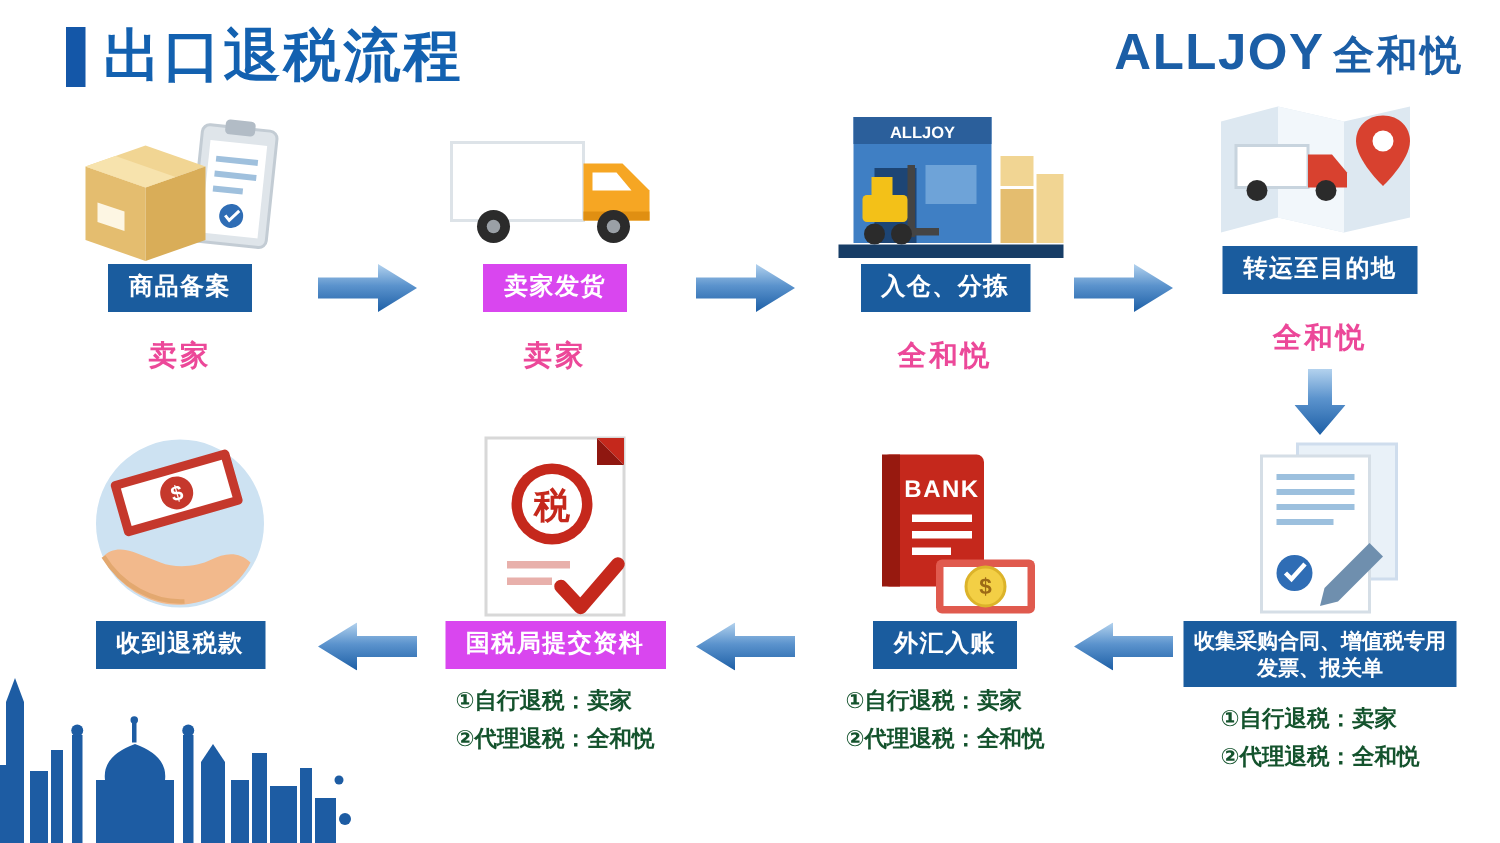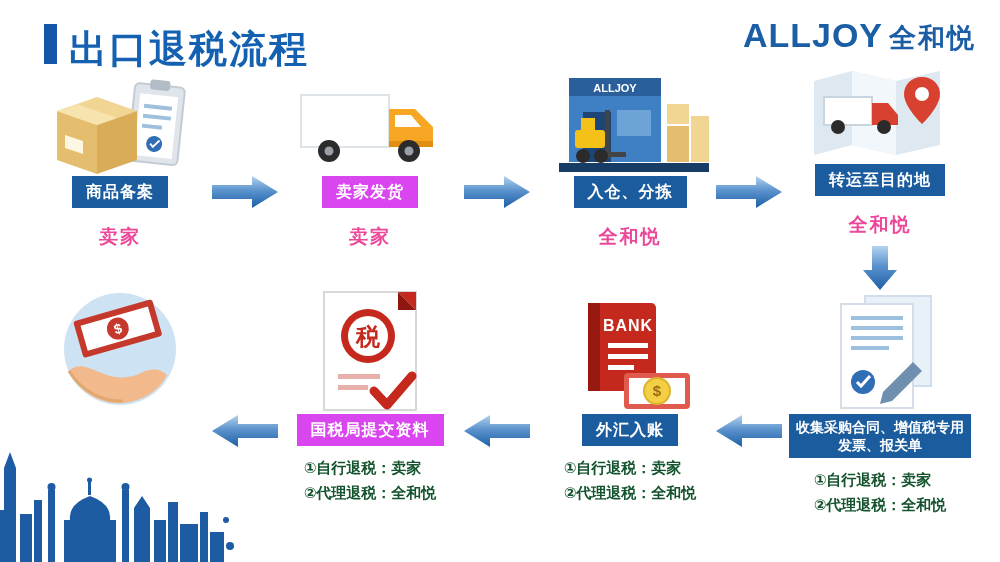--- a/index.html
+++ b/index.html
@@ -6,21 +6,21 @@
   html,body { width:1000px; height:562px; }
   body {
     font-family:"Liberation Sans","DejaVu Sans",sans-serif;
     background:#ffffff; position:relative; overflow:hidden;
   }
   .slide { position:absolute; inset:0; background:#fff; overflow:hidden; }
 
   
   .title-wrap { position:absolute; left:44px; top:12px; display:flex; align-items:center; gap:12px; }
   .title-bar { width:13px; height:40px; background:#1457a8; }
-  .title { font-size:38px; font-weight:bold; color:#1361b0; letter-spacing:2px;margin-top:12px; }
+  .title { font-size:38px; font-weight:bold; color:#1361b0; letter-spacing:2px; }
   .logo { position:absolute; top:16px; right:24px; display:flex; align-items:baseline; }
   .logo-en { font-size:34px; font-weight:900; color:#1b5ea6; letter-spacing:1px; }
   .logo-cn { font-size:27px; font-weight:bold; color:#1b5ea6; margin-left:6px; letter-spacing:2px; }
 
   
   .step { position:absolute; width:220px; display:flex; flex-direction:column; align-items:center; }
   .r1.c1{left:10px;top:64px} .r1.c2{left:260px;top:64px} .r1.c3{left:520px;top:64px} .r1.c4{left:770px;top:52px}
   .r2.c1{left:10px;top:286px} .r2.c2{left:260px;top:286px} .r2.c3{left:520px;top:286px} .r2.c4{left:770px;top:286px}
   .icon-box { height:112px; display:flex; align-items:flex-end; justify-content:center; }
   .r2 .icon-box { height:128px; }
@@ -157,20 +157,21 @@
         <g transform="rotate(-16 75 40)">
           <rect x="32" y="20" width="82" height="38" rx="3" fill="#c5382c"></rect>
           <rect x="38" y="26" width="70" height="26" fill="#fff"></rect>
           <circle cx="73" cy="39" r="11" fill="#c5382c"></circle>
           <text x="73" y="44" font-size="14" font-weight="bold" fill="#fff" text-anchor="middle">$</text>
         </g>
         <path d="M24 82 c10 22 34 34 54 32 c20 -2 36 -12 44 -28 c-8 -8 -18 -6 -26 -2 c-10 5 -24 6 -34 2 l-18 -7 c-8 -3 -16 -2 -20 3 z" fill="#f2b98c"></path>
         <path d="M24 82 c12 20 34 31 54 30" fill="none" stroke="#e3a86f" stroke-width="3"></path>
       </svg>
     </div>
+    <div class="step-label dark">收到退税款</div>
   </div>
 
   <div class="step r2 c2">
     <div class="icon-box">
       <svg width="120" height="128" viewBox="0 0 120 128">
         <rect x="14" y="6" width="92" height="118" fill="#fff" stroke="#d8d8d8" stroke-width="2"></rect>
         <polygon points="88,6 106,6 106,24" fill="#c5281c"></polygon>
         <polygon points="88,6 106,24 88,24" fill="#8f1710"></polygon>
         <circle cx="58" cy="50" r="27" fill="#c5281c"></circle>
         <circle cx="58" cy="50" r="20" fill="#fff"></circle>

